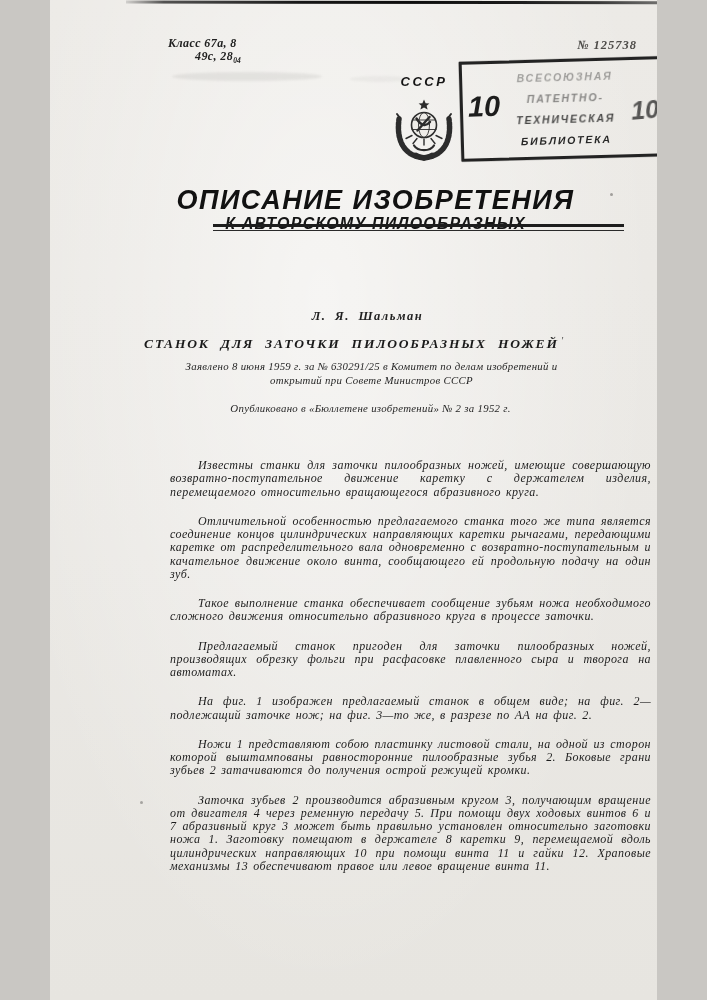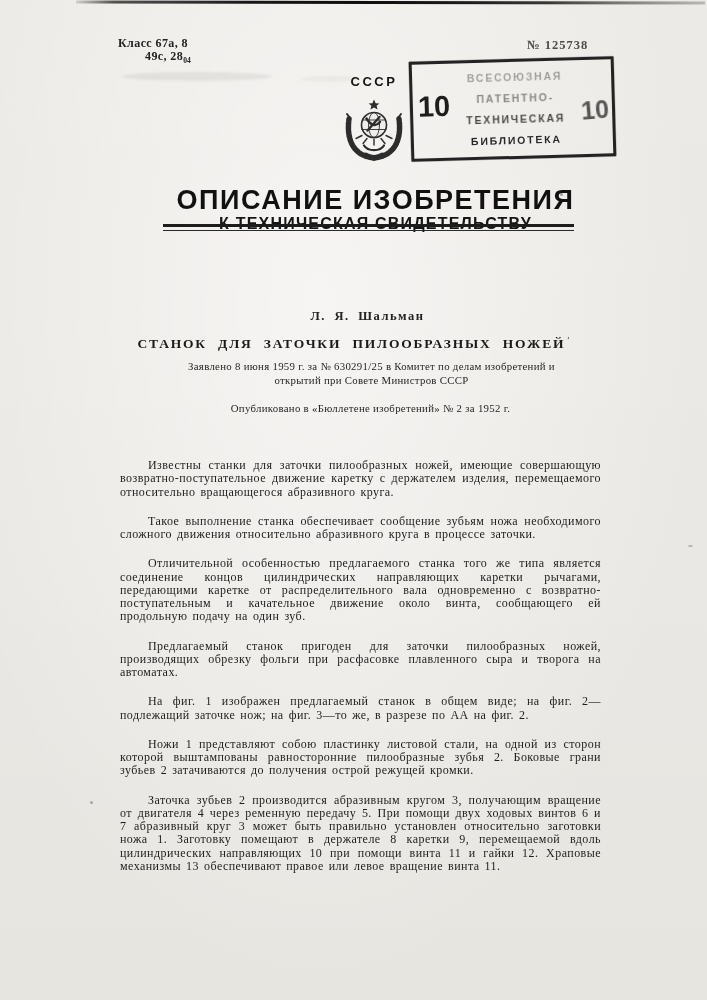--- a/index.html
+++ b/index.html
@@ -1,22 +1,23 @@
 <!DOCTYPE html>
 <html><head>
 <meta charset="utf-8">
 <style>
   html,body{margin:0;padding:0;background:#c9c7c3;}
   .page{
-    position:relative;width:707px;height:1000px;margin:0 auto;overflow:hidden;
+    position:relative;width:607px;height:1000px;margin:0 auto;overflow:hidden;
     background:
       radial-gradient(ellipse at 45% 30%, rgba(255,255,255,.55), rgba(255,255,255,0) 70%),
       linear-gradient(180deg,#eceae6 0%,#eae8e4 55%,#e7e5e0 100%);
     color:#1e1e1e;
     font-family:"Liberation Serif", serif;
+    font-style:italic;
   }
   
   .top-scan-line{
     position:absolute;left:76px;top:1px;width:629px;height:3px;
     background:linear-gradient(90deg,
       rgba(40,40,40,.15) 0%, rgba(30,30,30,.75) 6%, #161616 28%, #0d0d0d 45%,
       #1b1b1b 62%, rgba(25,25,25,.85) 75%, rgba(60,60,60,.6) 88%, rgba(90,90,90,.35) 100%);
     transform:rotate(.08deg);
   }
   .smudge{position:absolute;background:#8a8a86;opacity:.14;filter:blur(1.2px);border-radius:50%;}
@@ -122,37 +123,37 @@
     <div class="stamp-rows">
       <div class="stamp-row r1">ВСЕСОЮЗНАЯ</div>
       <div class="stamp-row r2">ПАТЕНТНО-</div>
       <div class="stamp-row r3">ТЕХНИЧЕСКАЯ</div>
       <div class="stamp-row r4">БИБЛИОТЕКА</div>
     </div>
     <div class="stamp-num right">10</div>
   </div>
 
   <h1 class="centered main-title">ОПИСАНИЕ ИЗОБРЕТЕНИЯ</h1>
-  <h2 class="centered sub-title">К ТЕХНИЧЕСКАЯ СВИДЕТЕЛЬСТВУ</h2>
+  <h2 class="centered sub-title">К АВТОРСКОМУ ПИЛООБРАЗНЫХ</h2>
   <div class="double-rule"></div>
 
   <div class="centered author">Л. Я. Шальман</div>
 
   <div class="centered inv-title"><span>СТАНОК ДЛЯ ЗАТОЧКИ ПИЛООБРАЗНЫХ НОЖЕЙ</span><span class="pen-mark">′</span></div>
 
   <div class="centered filed">
     <div>Заявлено 8 июня 1959 г. за № 630291/25 в Комитет по делам изобретений и</div>
     <div>открытий при Совете Министров СССР</div>
   </div>
 
   <div class="centered published">Опубликовано в «Бюллетене изобретений» № 2 за 1952 г.</div>
 
   <div class="body-text">
     <p>Известны станки для заточки пилообразных ножей, имеющие совершающую возвратно-поступательное движение каретку с держателем изделия, перемещаемого относительно вращающегося абразивного круга.</p>
+    <p>Отличительной особенностью предлагаемого станка того же типа является соединение концов цилиндрических направляющих каретки рычагами, передающими каретке от распределительного вала одновременно с возвратно-поступательным и качательное движение около винта, сообщающего ей продольную подачу на один зуб.</p>
     <p>Такое выполнение станка обеспечивает сообщение зубьям ножа необходимого сложного движения относительно абразивного круга в процессе заточки.</p>
-    <p>Отличительной особенностью предлагаемого станка того же типа является соединение концов цилиндрических направляющих каретки рычагами, передающими каретке от распределительного вала одновременно с возвратно-поступательным и качательное движение около винта, сообщающего ей продольную подачу на один зуб.</p>
     <p>Предлагаемый станок пригоден для заточки пилообразных ножей, производящих обрезку фольги при расфасовке плавленного сыра и творога на автоматах.</p>
     <p>На фиг. 1 изображен предлагаемый станок в общем виде; на фиг. 2—подлежащий заточке нож; на фиг. 3—то же, в разрезе по АА на фиг. 2.</p>
     <p>Ножи 1 представляют собою пластинку листовой стали, на одной из сторон которой выштампованы равносторонние пилообразные зубья 2. Боковые грани зубьев 2 затачиваются до получения острой режущей кромки.</p>
     <p>Заточка зубьев 2 производится абразивным кругом 3, получающим вращение от двигателя 4 через ременную передачу 5. При помощи двух ходовых винтов 6 и 7 абразивный круг 3 может быть правильно установлен относительно заготовки ножа 1. Заготовку помещают в держателе 8 каретки 9, перемещаемой вдоль цилиндрических направляющих 10 при помощи винта 11 и гайки 12. Храповые механизмы 13 обеспечивают правое или левое вращение винта 11.</p>
   </div>
 
 </div>
 
 </body></html>

